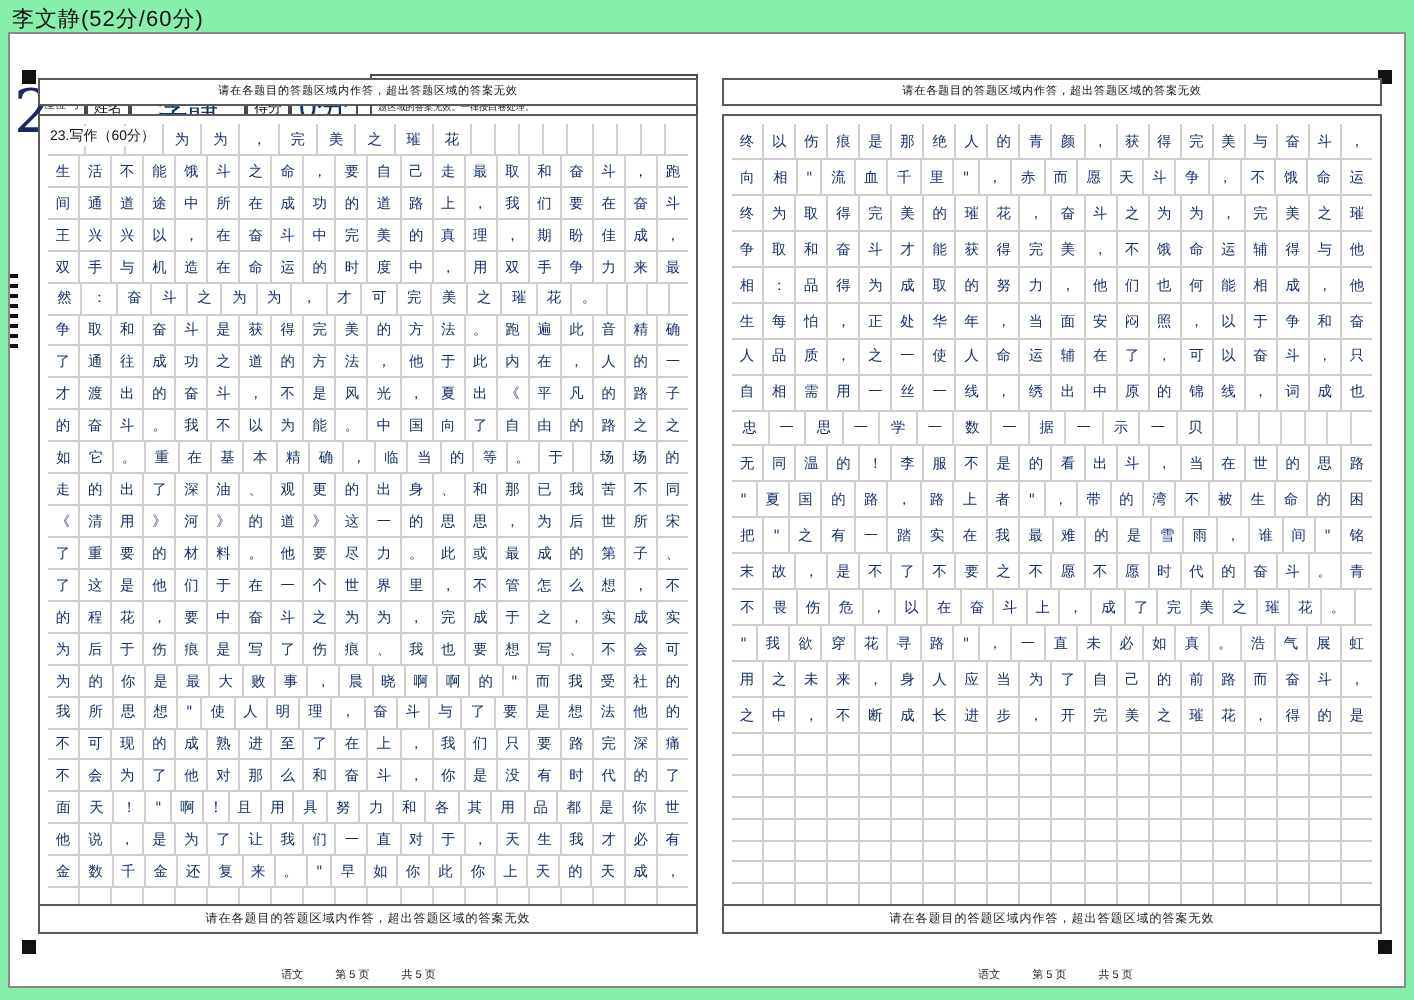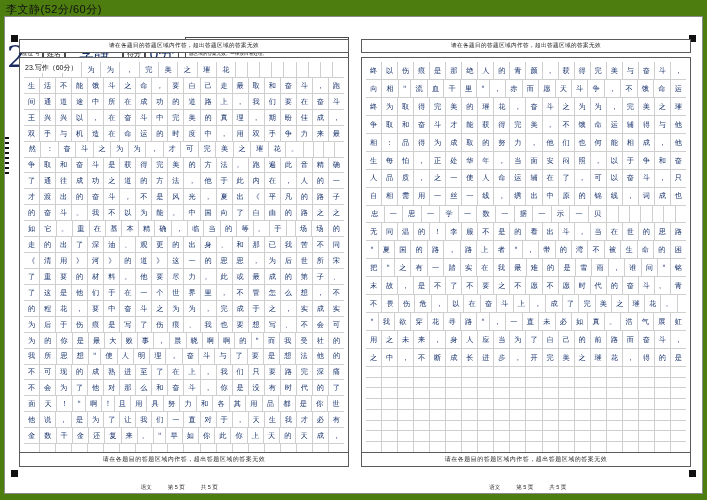--- a/index.html
+++ b/index.html
@@ -5,21 +5,21 @@
   html,body{margin:0;padding:0;}
   body{
     width:707px;height:500px;
     background:#ffffff;
     font-family:"Liberation Sans", sans-serif;
     overflow:hidden;
     position:relative;
   }
   .page{
     position:absolute;inset:0;
-    background:#4d7c0f;
+    background:#86efac;
   }
   
   .top-title{
     position:absolute;left:6px;top:2px;
     font-size:11px;color:#111;
     letter-spacing:0.5px;
   }
   .sheet{
     position:absolute;
     left:4px;top:16px;width:699px;height:478px;

